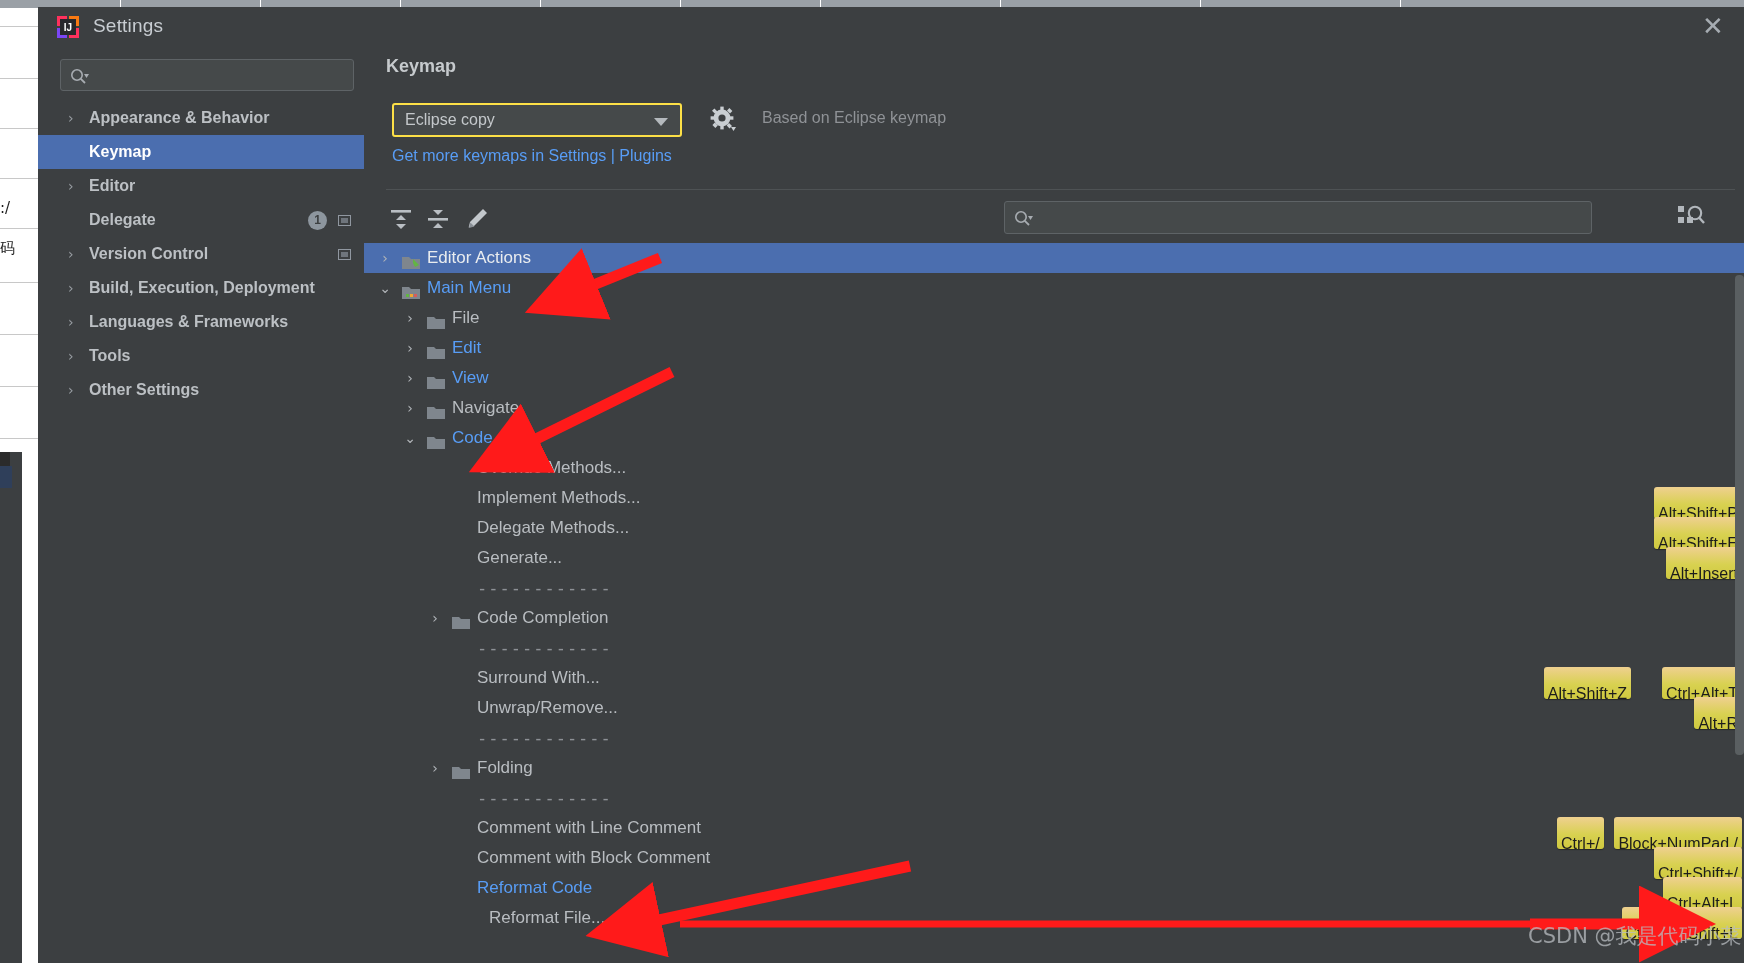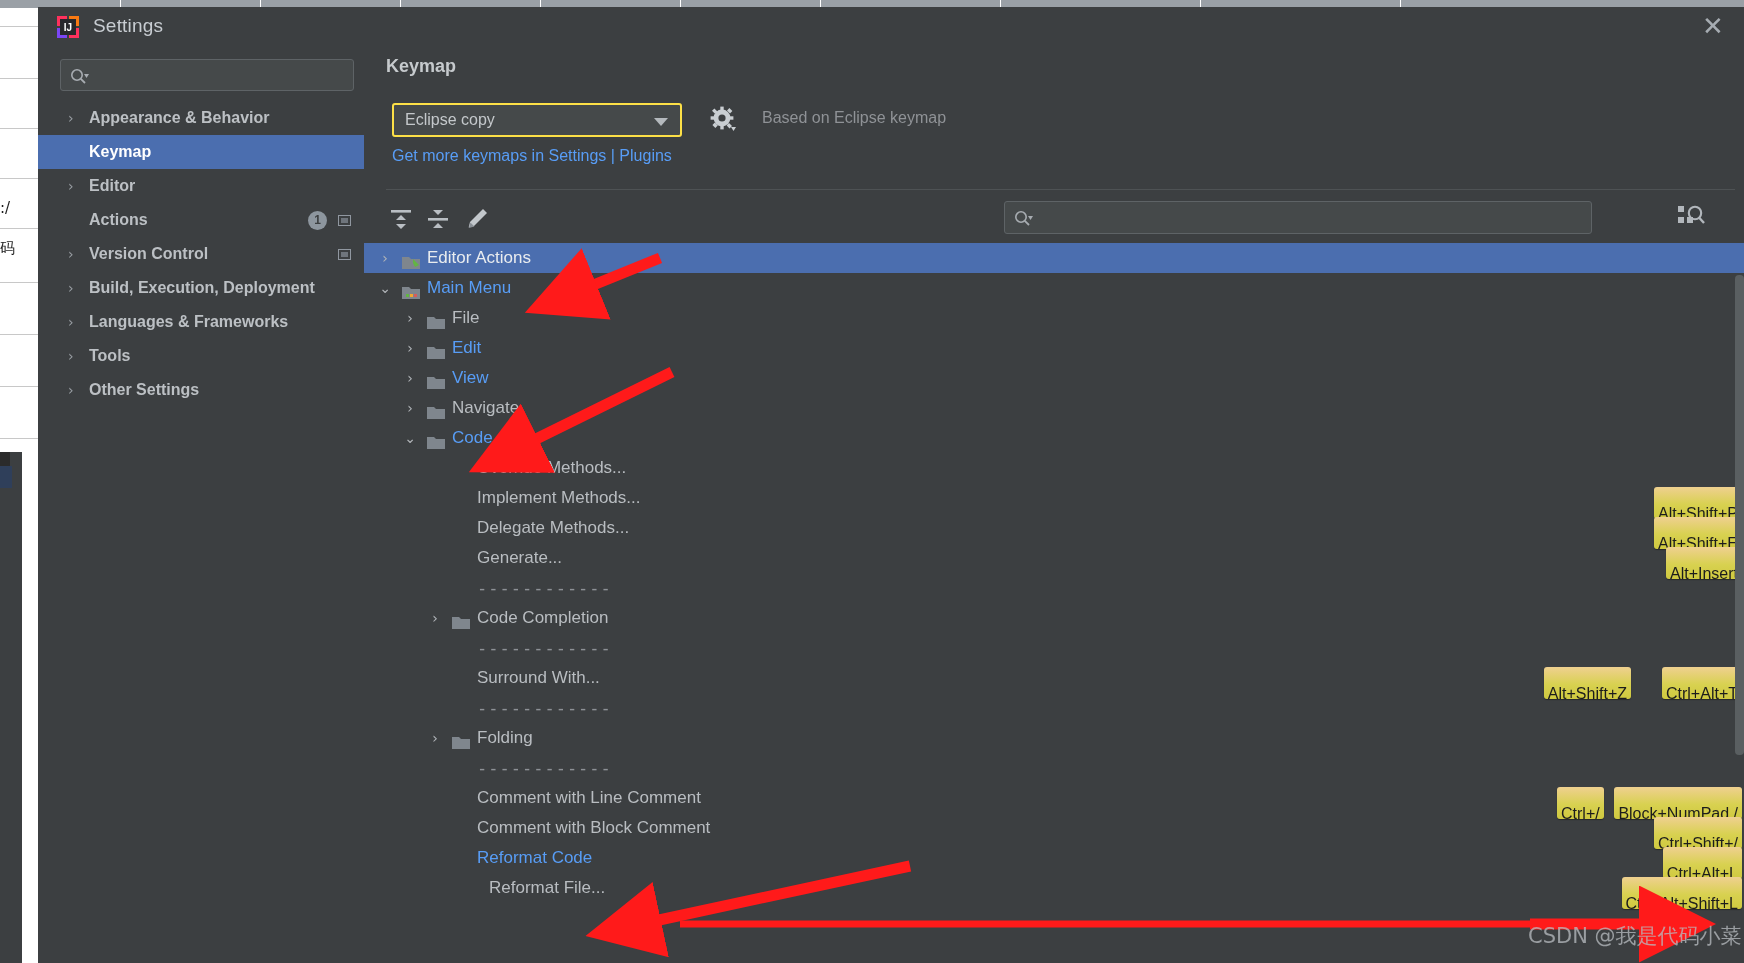--- a/index.html
+++ b/index.html
@@ -284,21 +284,21 @@
             <span class="nav-label">Appearance &amp; Behavior</span>
           </div>
           <div class="nav-item selected">
             <span class="nav-label">Keymap</span>
           </div>
           <div class="nav-item">
             <span class="nav-arrow">›</span>
             <span class="nav-label">Editor</span>
           </div>
           <div class="nav-item">
-            <span class="nav-label">Actions</span>
+            <span class="nav-label">Delegate</span>
             <span class="nav-badge">1</span>
             <span class="nav-sq">
               <i></i>
             </span>
           </div>
           <div class="nav-item">
             <span class="nav-arrow">›</span>
             <span class="nav-label">Version Control</span>
             <span class="nav-sq">
               <i></i>
@@ -476,20 +476,24 @@
           </div>
           <div class="row">
             <span class="dashes" style="left: 113px;">------------</span>
           </div>
           <div class="row">
             <span class="lbl" style="left: 113px;">Surround With...</span>
             <span class="shortcut" style="right: 2px;">Ctrl+Alt+T</span>
             <span class="shortcut" style="right: 113px;">Alt+Shift+Z</span>
           </div>
           <div class="row">
+            <span class="lbl" style="left: 113px;">Unwrap/Remove...</span>
+            <span class="shortcut" style="right: 2px;">Alt+R</span>
+          </div>
+          <div class="row">
             <span class="dashes" style="left: 113px;">------------</span>
           </div>
           <div class="row">
             <span class="arrow" style="left: 63px;">›</span>
             <span class="folder" style="left: 88px;"><svg viewBox="0 0 18 15">
                 <path d="M0 2 l0 12 l18 0 l0 -10 l-9 0 l-2 -2 z" fill="#7f868d"></path>
               </svg></span>
             <span class="lbl" style="left: 113px;">Folding</span>
           </div>
           <div class="row">

